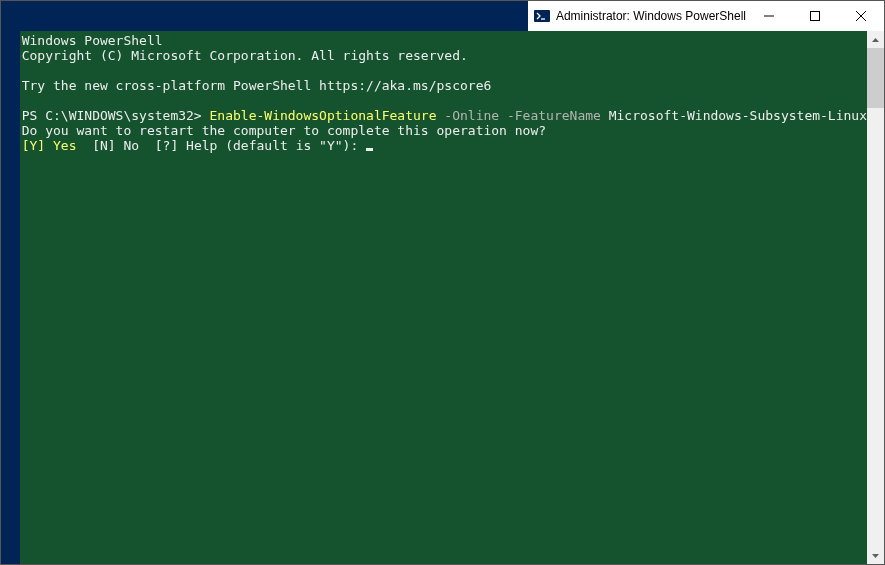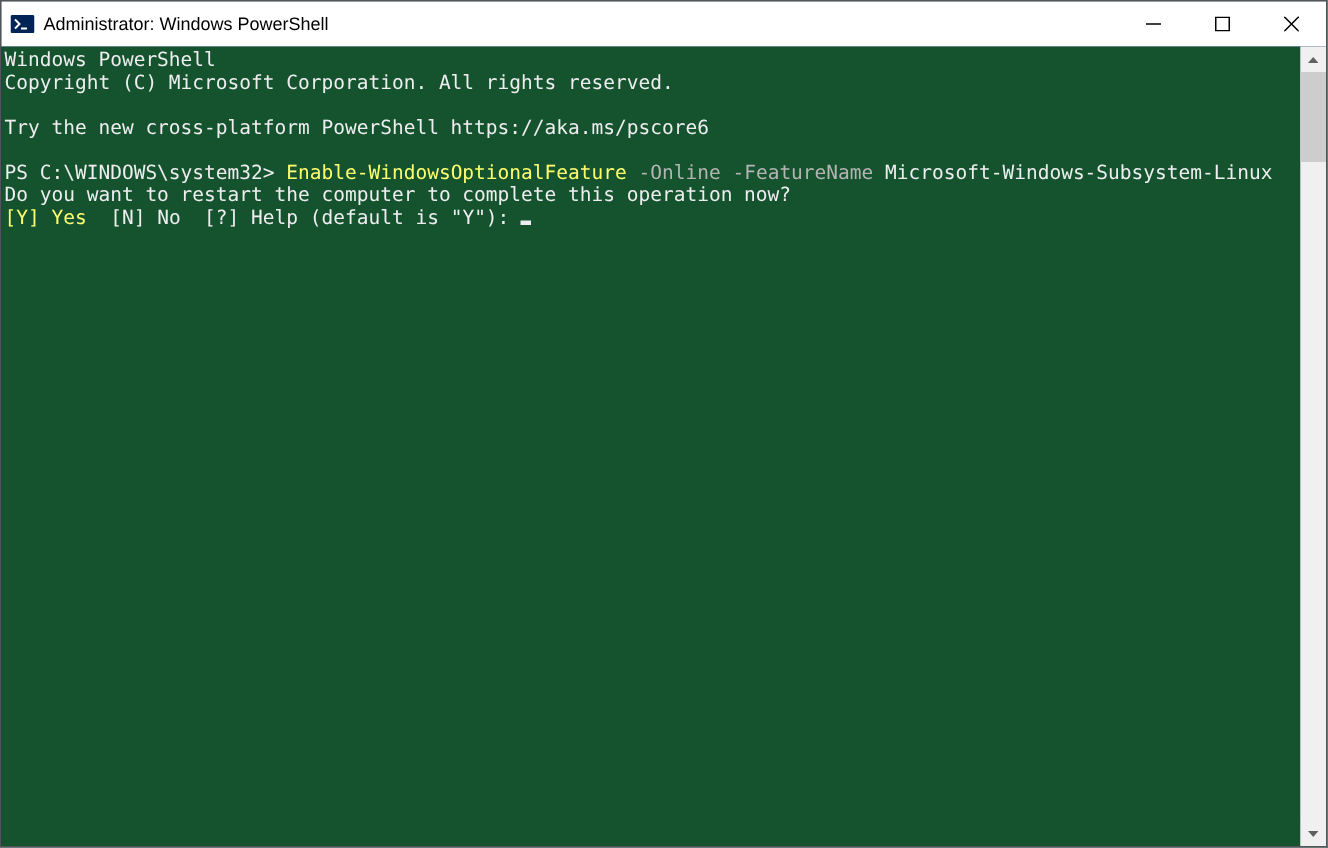--- a/index.html
+++ b/index.html
@@ -10,20 +10,21 @@
       background: #ffffff;
       overflow: hidden;
     }
     .window {
       width: 885px;
       height: 565px;
       border: 1px solid #555;
       display: flex;
       flex-direction: column;
       background: #012456;
+      align-items: flex-end;
     }
     .titlebar {
       height: 30px;
       background: #ffffff;
       display: flex;
       align-items: center;
       padding-left: 6px;
       flex-shrink: 0;
     }
     .title-icon {

